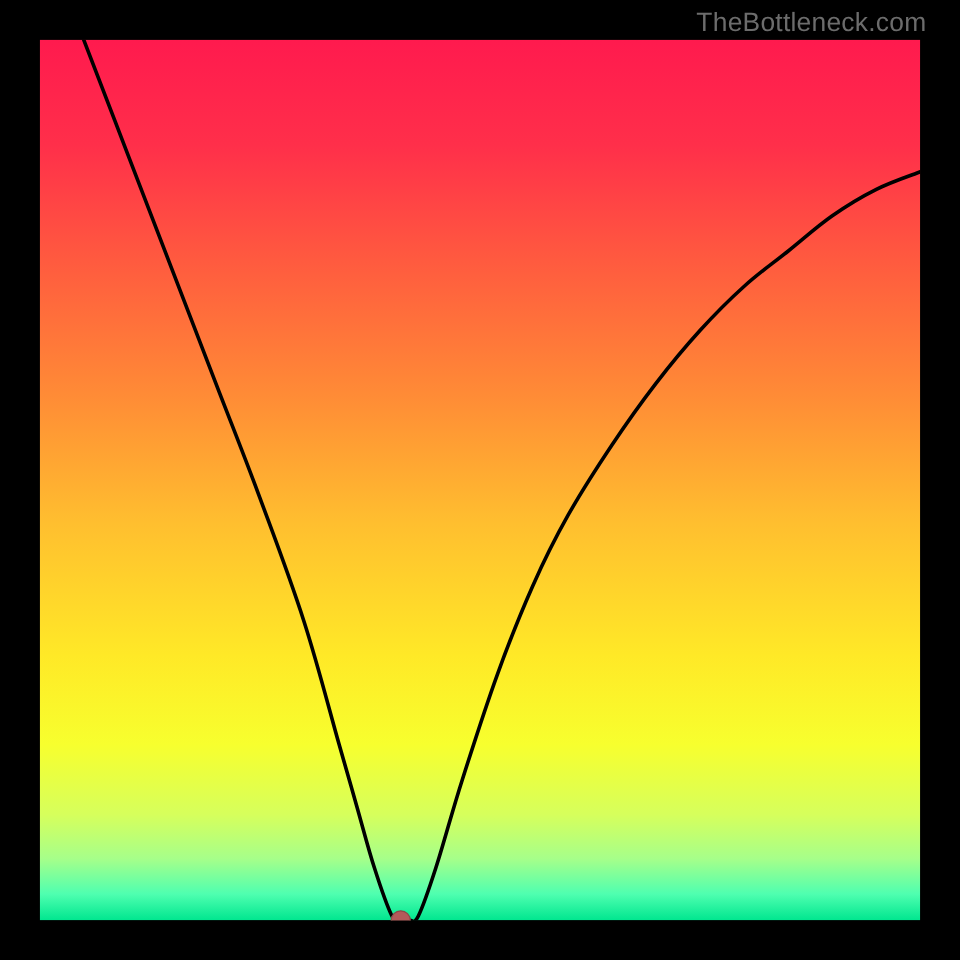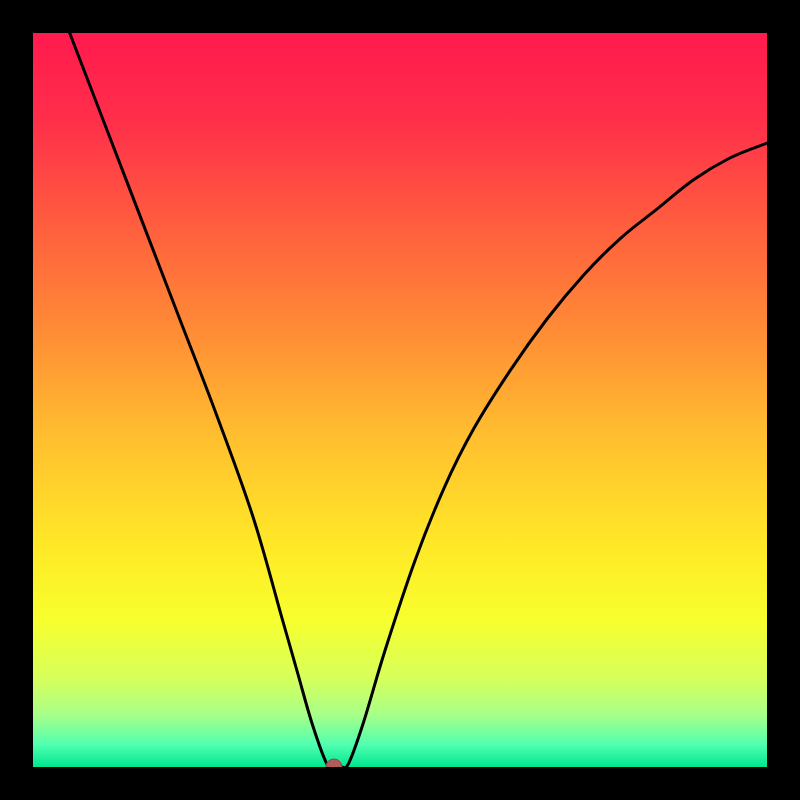--- a/index.html
+++ b/index.html
@@ -69,13 +69,14 @@
             <stop offset="100.00%" stop-color="#00e68f"></stop>
           </linearGradient>
       </defs>
       <rect x="0" y="0" width="734" height="734" fill="url(#bg-grad)"></rect>
     </svg>
     <svg class="curve" viewBox="0 0 734 734" preserveAspectRatio="none">
       <path id="curve-path" fill="none" stroke="#000000" stroke-width="3" stroke-linecap="round" stroke-linejoin="round" d="M 36.70 0.00 C 43.31 17.18, 60.19 61.07, 73.40 95.42 C 86.61 129.77, 96.89 156.49, 110.10 190.84 C 123.31 225.19, 133.59 251.91, 146.80 286.26 C 160.01 320.61, 170.29 346.01, 183.50 381.68 C 196.71 417.35, 208.31 447.45, 220.20 484.44 C 232.09 521.43, 241.63 559.45, 249.56 587.20 C 257.49 614.95, 258.96 620.08, 264.24 638.58 C 269.52 657.08, 273.64 673.45, 278.92 689.96 C 284.20 706.48, 289.64 722.40, 293.60 730.33 C 297.56 738.26, 298.30 733.34, 300.94 734.00 C 303.58 734.66, 305.64 734.66, 308.28 734.00 C 310.92 733.34, 311.66 738.26, 315.62 730.33 C 319.58 722.40, 323.69 710.44, 330.30 689.96 C 336.91 669.48, 343.07 645.63, 352.32 616.56 C 361.57 587.49, 371.11 557.55, 381.68 528.48 C 392.25 499.41, 400.47 478.86, 411.04 455.08 C 421.61 431.30, 428.51 417.50, 440.40 396.36 C 452.29 375.22, 463.89 357.46, 477.10 337.64 C 490.31 317.82, 500.59 303.44, 513.80 286.26 C 527.01 269.08, 537.29 256.75, 550.50 242.22 C 563.71 227.69, 573.99 217.41, 587.20 205.52 C 600.41 193.63, 610.69 186.73, 623.90 176.16 C 637.11 165.59, 647.39 156.05, 660.60 146.80 C 673.81 137.55, 684.09 131.39, 697.30 124.78 C 710.51 118.17, 727.39 112.74, 734.00 110.10"></path>
       <circle id="min-marker" r="8" fill="#b35a5a" stroke="#8a4a4a" stroke-width="1" cx="300.94" cy="734.00"></circle>
     </svg>
   </div>
+  <div class="watermark">TheBottleneck.com</div>
 </div>
 
 </body></html>

